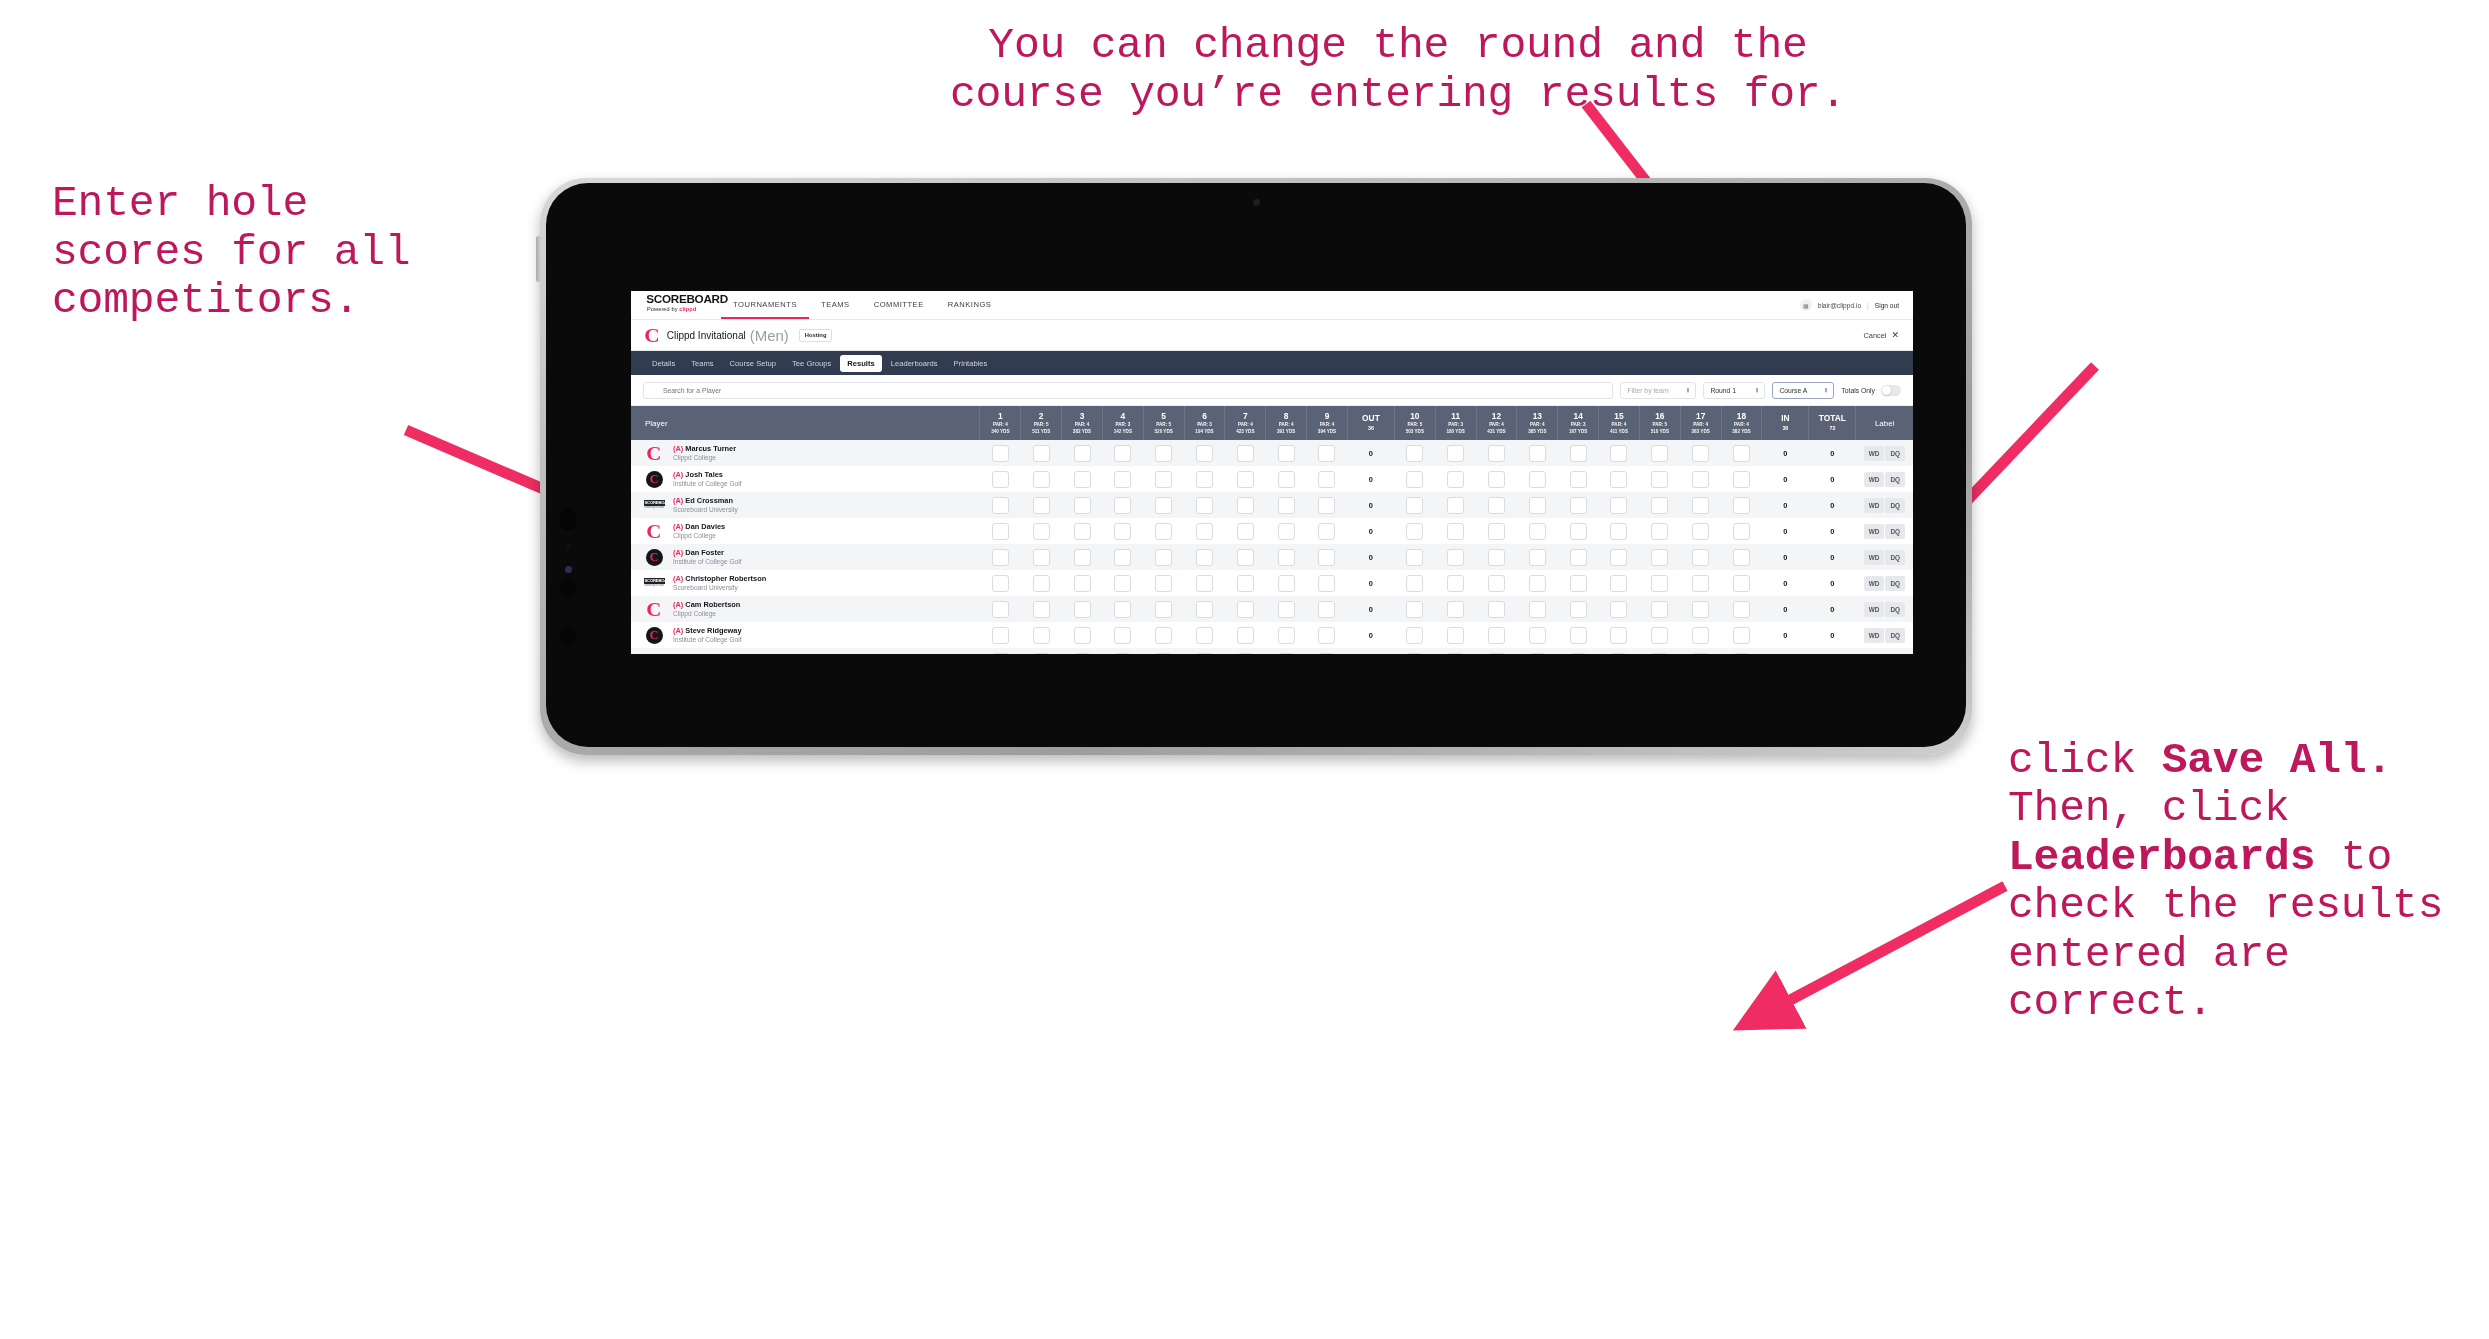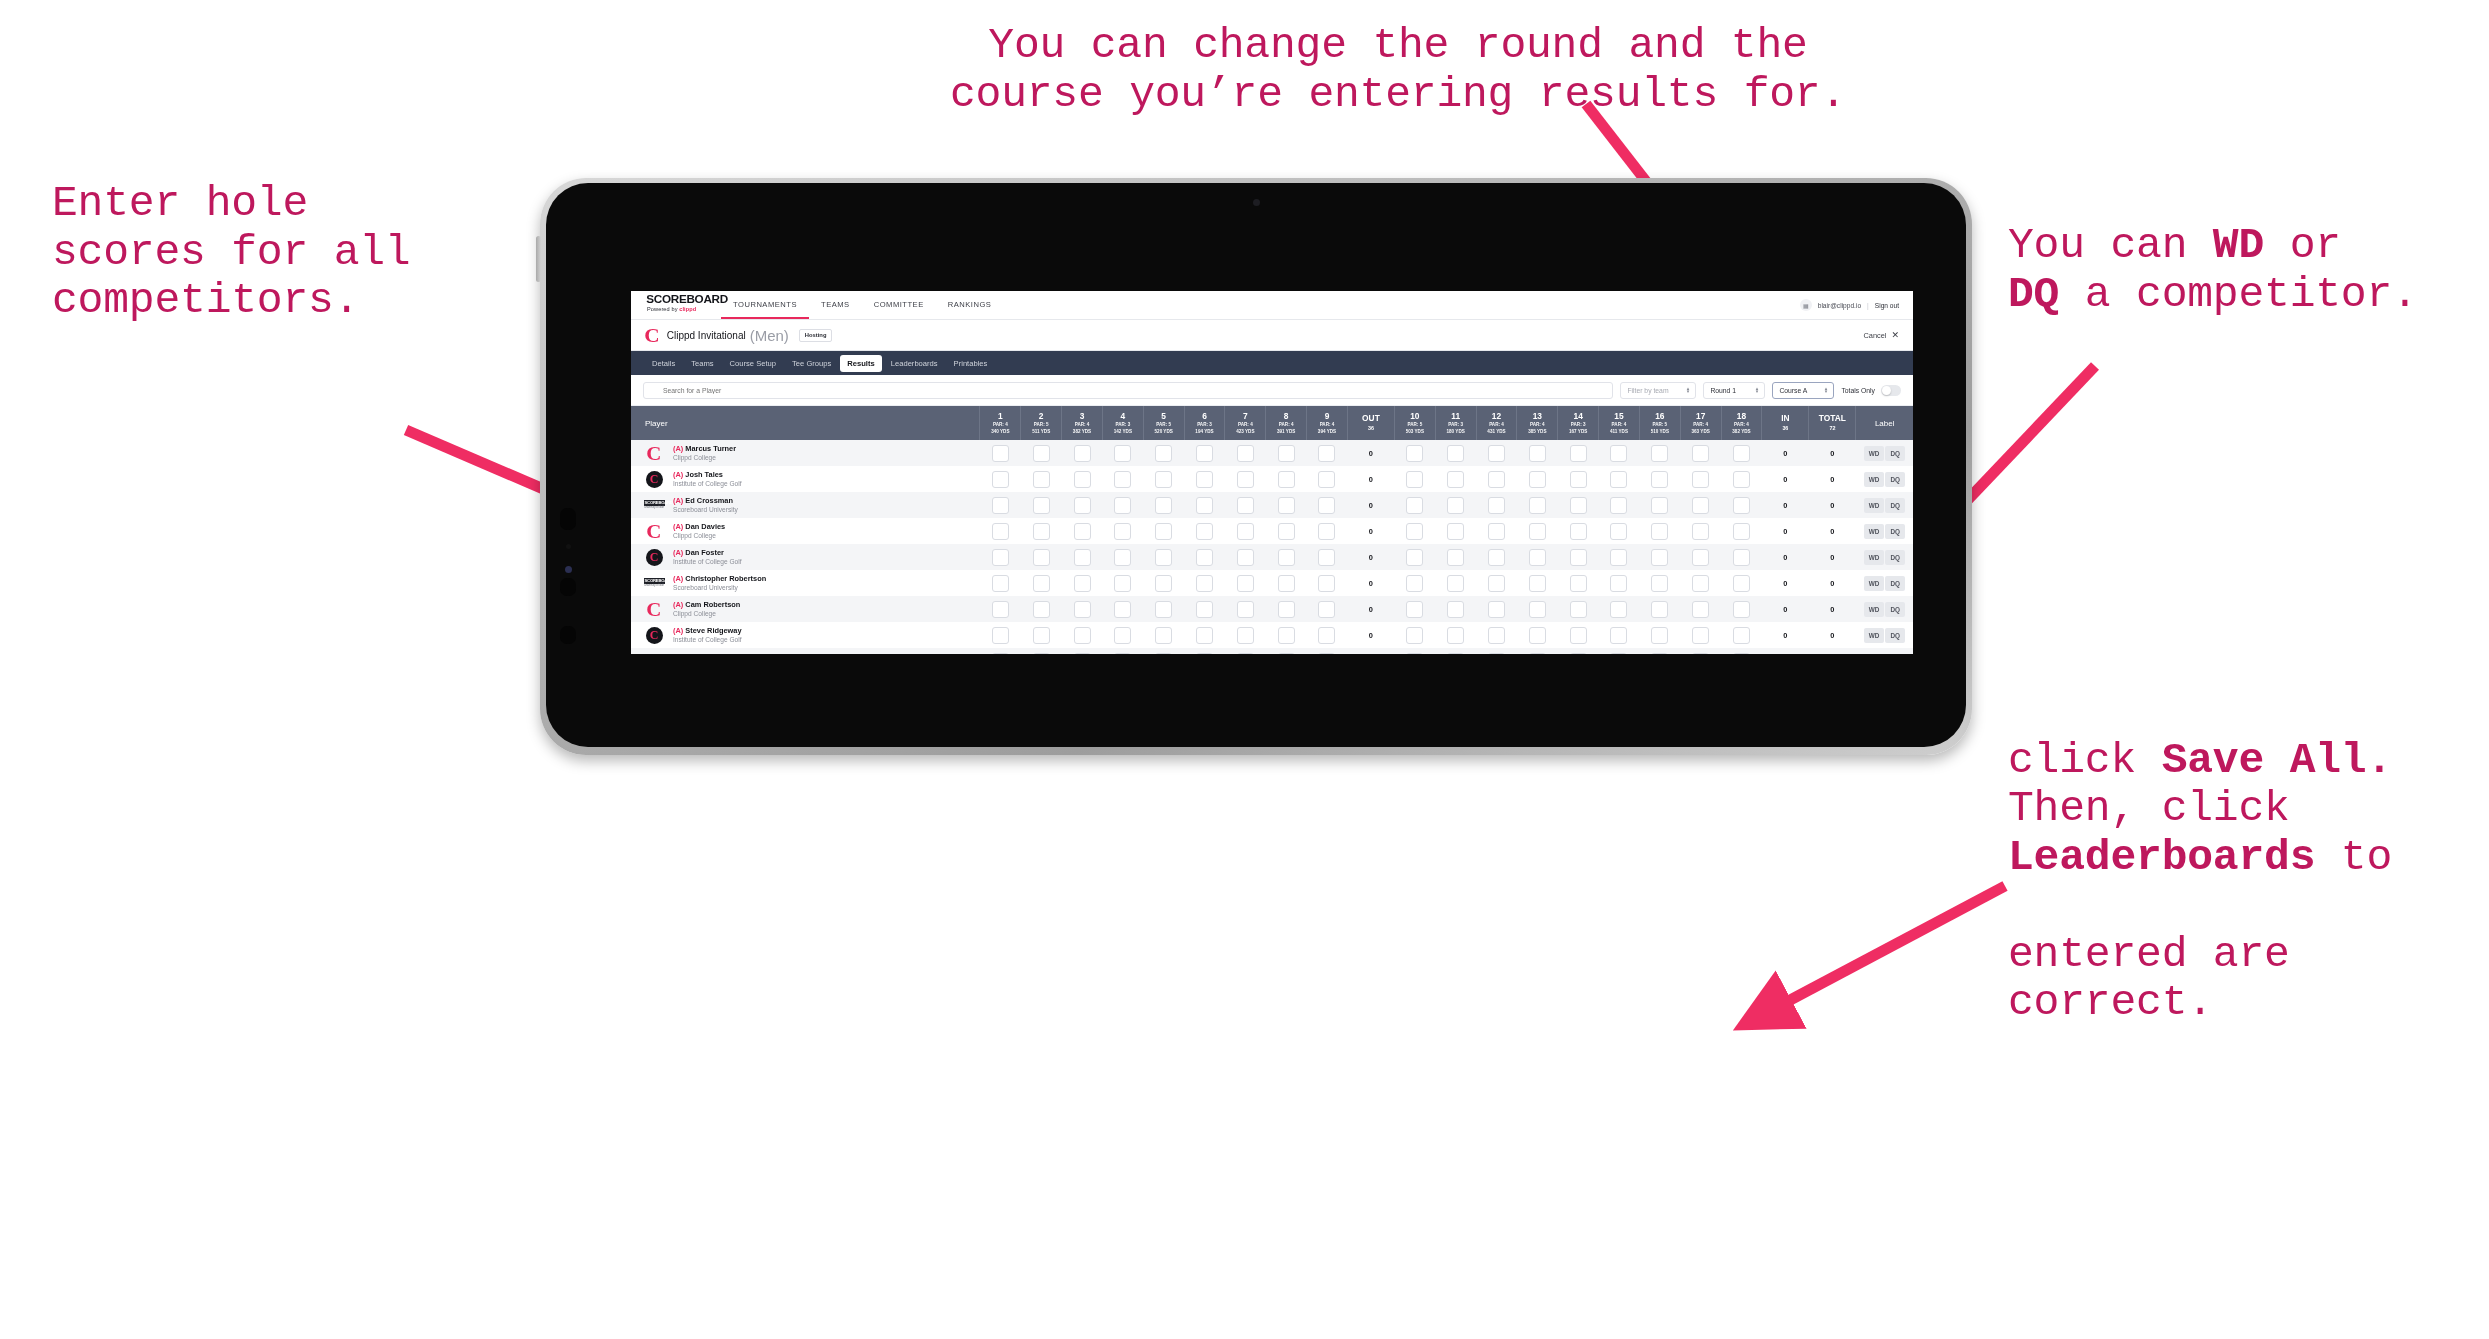--- a/index.html
+++ b/index.html
@@ -278,24 +278,22 @@
 <body>
 
 <div id="stage">
 
   <div class="anno" id="anno-top">You can change the round and the
 course you’re entering results for.</div>
   <div class="anno" id="anno-left">Enter hole
 scores for all
 competitors.</div>
 
-  <div class="anno" id="anno-wddq"><span>You can </span><b>WD</b><span> or
-</span><b>DQ</b><span> a competitor.</span></div>
-
-  <div class="anno" id="anno-save"><br><span>click </span><b>Save All.</b><br><span>Then, click</span><br><b>Leaderboards</b><span> to</span><br><br><span>entered are correct.</span></div>
+
+  <div class="anno" id="anno-save"><br><span>click </span><b>Save All.</b><br><span>Then, click</span><br><b>Leaderboards</b><span> to</span><br><span>check the results</span><br><span>entered are correct.</span></div>
 
   <svg class="arrow" id="arrow-top" style="left:1540px;top:100px;" width="220" height="220" viewBox="0 0 220 220">
     <defs>
       <marker id="ah1" markerWidth="6" markerHeight="6" refX="3" refY="3" orient="auto">
         <path d="M0,0 L6,3 L0,6 z" fill="#ef2d63"></path>
       </marker>
     </defs>
     <line x1="46" y1="4" x2="150" y2="138" stroke="#ef2d63" stroke-width="11" marker-end="url(#ah1)"></line>
   </svg>
 

